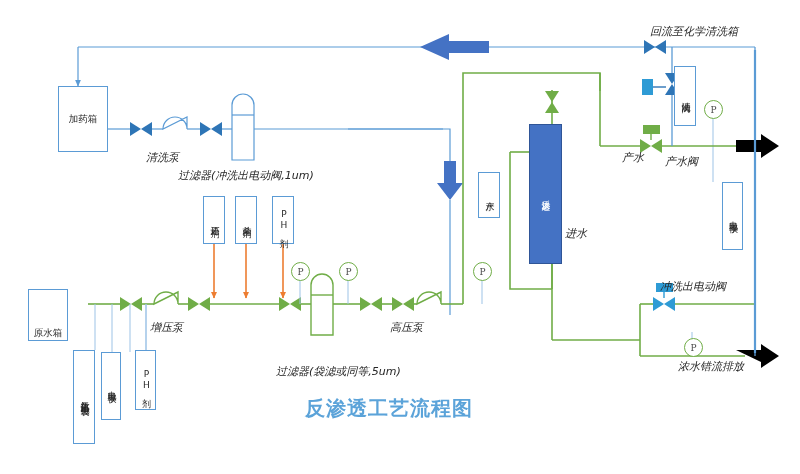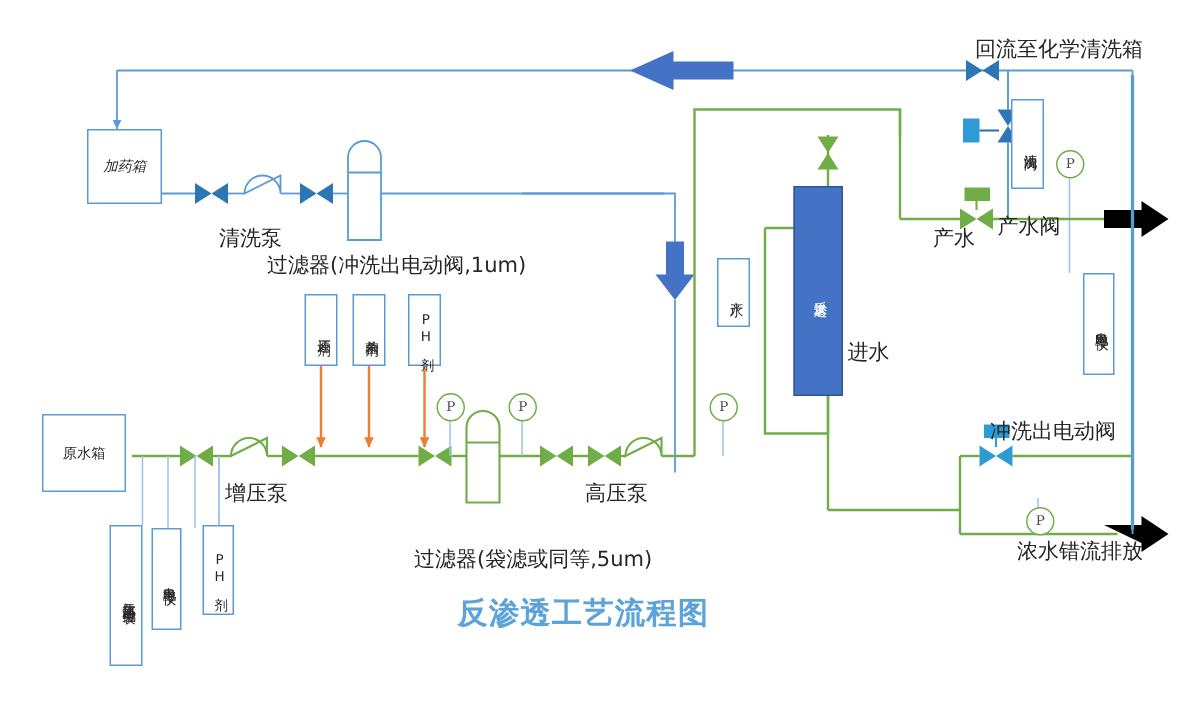--- a/index.html
+++ b/index.html
@@ -1,19 +1,19 @@
 <!DOCTYPE html>
 <html><head>
 <meta charset="utf-8">
 <style>
   html,body{margin:0;padding:0;background:#ffffff;}
   body{font-family:"DejaVu Sans","Liberation Sans",sans-serif;}
   #stage{position:relative;width:800px;height:474px;background:#ffffff;overflow:hidden;}
   #stage svg{position:absolute;left:0;top:0;}
-  .lbl{position:absolute;font-size:14px;color:#262626;white-space:nowrap;line-height:1.05;}
+  .lbl{position:absolute;font-size:11px;color:#262626;white-space:nowrap;line-height:1.05;font-style:italic;}
   .boxlabel{position:absolute;box-sizing:border-box;border:1px solid #5b9bd5;background:#ffffff;
             display:flex;align-items:center;justify-content:center;text-align:center;
             font-size:9px;color:#262626;line-height:1.1;}
   .vtext{writing-mode:vertical-rl;text-orientation:upright;letter-spacing:1px;}
   .vtext-rot{writing-mode:vertical-rl;letter-spacing:1px;}
   .tank{position:absolute;box-sizing:border-box;border:1px solid #5b9bd5;background:#fff;
         display:flex;align-items:center;justify-content:center;font-size:9.5px;color:#262626;}
   .title{position:absolute;font-size:20px;font-weight:bold;color:#5ba3d9;letter-spacing:1px;}
   .membrane{position:absolute;box-sizing:border-box;background:#4472c4;border:1px solid #2f5597;
             display:flex;align-items:center;justify-content:center;}
@@ -222,25 +222,25 @@
       <path d="M665,95 L672,84 L679,95 z" fill="#2e75b6"></path>
       <rect x="642" y="79" width="11" height="16" fill="#2e9bd5"></rect>
       <path d="M653,87 L666,87" stroke="#2e75b6" stroke-width="1.4"></path>
     </g>
 
     <g stroke="#5b9bd5" fill="none" stroke-width="2.2">
       <path d="M755,50 L755,353"></path>
     </g>
   </svg>
 
-  <div class="tank" style="left:28px;top:276px;width:56px;height:52px;">
+  <div class="tank" style="left:28px;top:289px;width:40px;height:52px;align-items:flex-end;">
     <span>原水箱</span>
   </div>
 
-  <div class="tank" style="left:58px;top:86px;width:50px;height:50px;font-style:italic;">
+  <div class="tank" style="left:58px;top:86px;width:50px;height:66px;">
     <span>加药箱</span>
   </div>
 
   <div class="boxlabel" style="left:73px;top:350px;width:22px;height:94px;">
     <span class="vtext">氧化还原电位表</span>
   </div>
   <div class="boxlabel" style="left:101px;top:352px;width:20px;height:68px;">
     <span class="vtext">电导率仪</span>
   </div>
   <div class="boxlabel" style="left:135px;top:350px;width:21px;height:60px;">
@@ -273,21 +273,21 @@
   <div class="boxlabel" style="left:478px;top:172px;width:22px;height:46px;">
     <span class="vtext">产水</span>
   </div>
 
   <div class="lbl" style="left:622px;top:152px;">产水</div>
 
   <div class="boxlabel" style="left:674px;top:66px;width:22px;height:60px;">
     <span class="vtext">清洗阀</span>
   </div>
 
-  <div class="lbl" style="left:665px;top:144px;">产水阀</div>
+  <div class="lbl" style="left:665px;top:156px;">产水阀</div>
 
   <div class="lbl" style="left:660px;top:281px;text-align:center;">冲洗出电动阀</div>
 
   <div class="boxlabel" style="left:722px;top:182px;width:21px;height:68px;">
     <span class="vtext">电导率仪</span>
   </div>
 
   <div class="lbl" style="left:650px;top:26px;">回流至化学清洗箱</div>
   <div class="lbl" style="left:678px;top:361px;">浓水错流排放</div>
 

